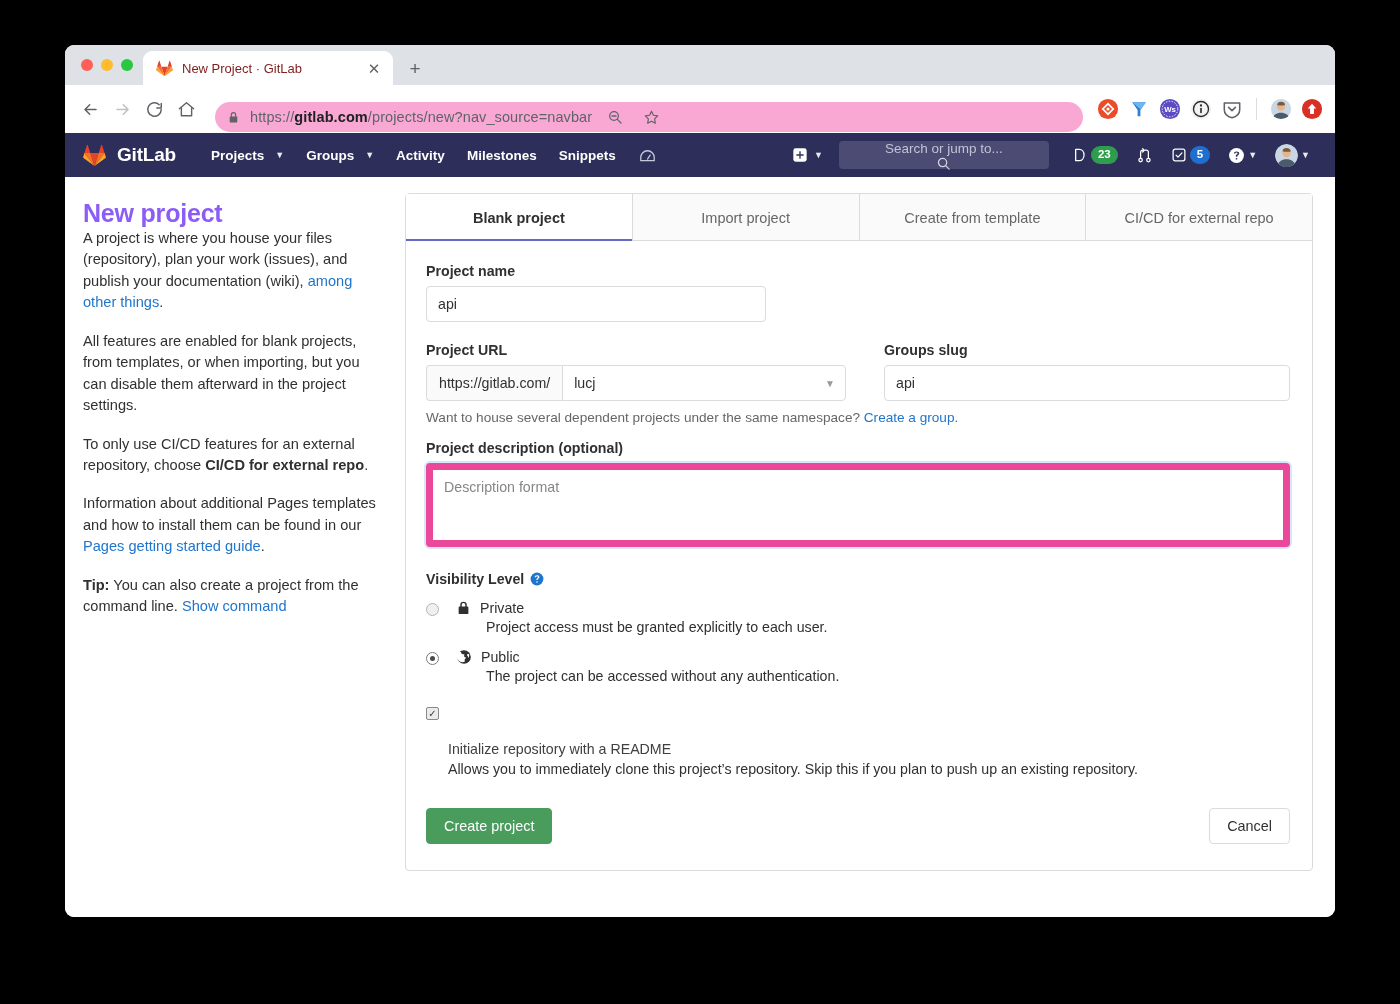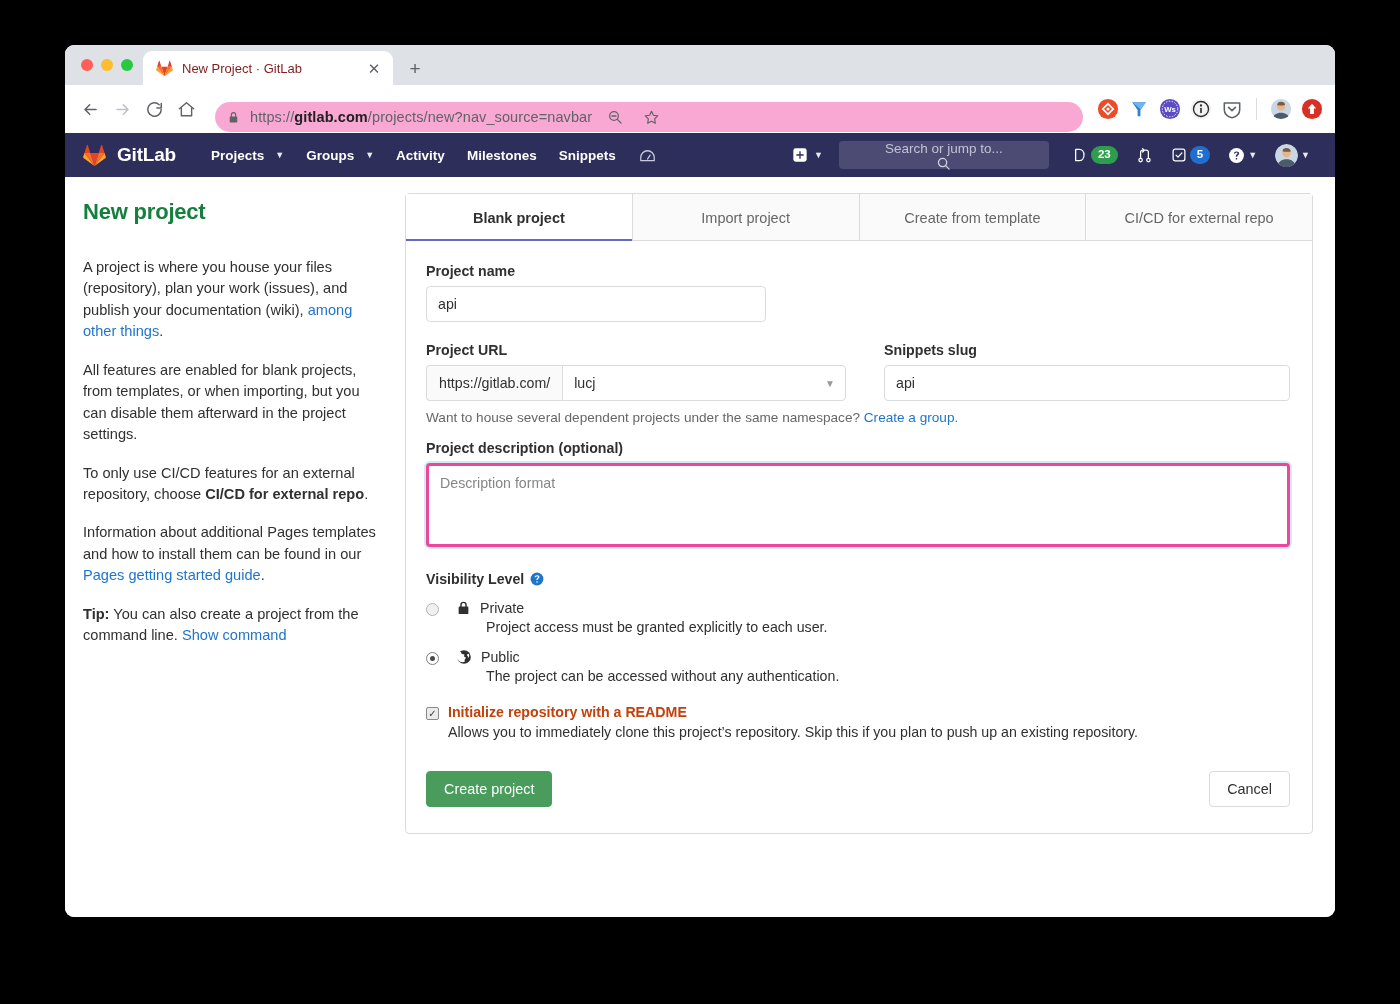--- a/index.html
+++ b/index.html
@@ -173,22 +173,22 @@
     background: #fff;
     height: calc(872px - 40px - 48px - 44px);
     display: flex;
     padding: 22px 22px 0 18px;
     gap: 22px;
   }
 
   
   #intro-col { width: 300px; flex: 0 0 auto; padding-left: 0px; }
   #page-title {
-    font-size: 22px; font-weight: 700; color: #15803d;
-    margin: 0 0 32px 0; letter-spacing: -.2px;
+    font-size: 25px; font-weight: 700; color: #8b5cf6;
+    margin: 0 0 0 0; letter-spacing: -.2px;
   }
   .intro-p {
     font-size: 14.6px; line-height: 1.47;
     color: #303030;
     margin: 0 0 17px 0;
   }
   .intro-p:last-child { margin-bottom: 0; }
   .lnk { color: #1f75cb; text-decoration: none; }
   .bold { font-weight: 700; }
 
@@ -274,21 +274,21 @@
   .sel-caret { color: #999; font-size: 10px; }
 
   .helper-line {
     font-size: 13.6px; color: #666;
     margin: 9px 0 0 0;
   }
   .desc-block { margin-top: 15px; }
   #desc-textarea {
     width: 100%;
     height: 84px;
-    border: 3px solid #ec4899;
+    border: 7px solid #ec4899;
     border-radius: 4px;
     box-shadow: 0 0 0 2px rgba(110,169,235,.28);
     font-size: 14.2px;
     color: #303030;
     padding: 9px 11px;
     resize: none;
     font-family: "Liberation Sans", sans-serif;
     outline: none;
     display: block;
   }
@@ -325,21 +325,21 @@
   .readme-row { display: flex; margin-top: 20px; }
   .check-col { width: 22px; flex: 0 0 auto; padding-top: 3px; }
   .checkbox {
     width: 13px; height: 13px;
     border: 1px solid #8a8a8a;
     border-radius: 2px;
     background: #ebebeb;
     display: flex; align-items: center; justify-content: center;
     color: #3c3c3c; font-size: 10px; line-height: 1;
   }
-  .readme-label { font-size: 14.2px; font-weight: 700; color: #c2410c; }
+  .readme-label { font-size: 14.2px; font-weight: 400; color: #404040; margin-top: 37px; }
   .readme-desc { font-size: 14.2px; color: #303030; margin-top: 4px; }
 
   .btn-row {
     display: flex; align-items: center;
     margin-top: 31px;
   }
   #create-btn {
     background: #4a9c5d;
     color: #fff;
     font-size: 14.4px;
@@ -648,21 +648,21 @@
             <label class="field-label">Project URL</label>
             <div class="url-group">
               <span class="url-prefix">https://gitlab.com/</span>
               <div class="url-select">
                 <span>lucj</span>
                 <span class="sel-caret">▼</span>
               </div>
             </div>
           </div>
           <div class="col-slug">
-            <label class="field-label">Snippets slug</label>
+            <label class="field-label">Groups slug</label>
             <input class="text-input" value="api" style="">
           </div>
         </div>
 
         <p class="helper-line"><span>Want to house several dependent projects under the same namespace? </span><a class="lnk">Create a group.</a></p>
 
         <div class="desc-block">
           <label class="field-label">Project description (optional)</label>
           <textarea id="desc-textarea" placeholder="Description format" style=""></textarea>
         </div>

